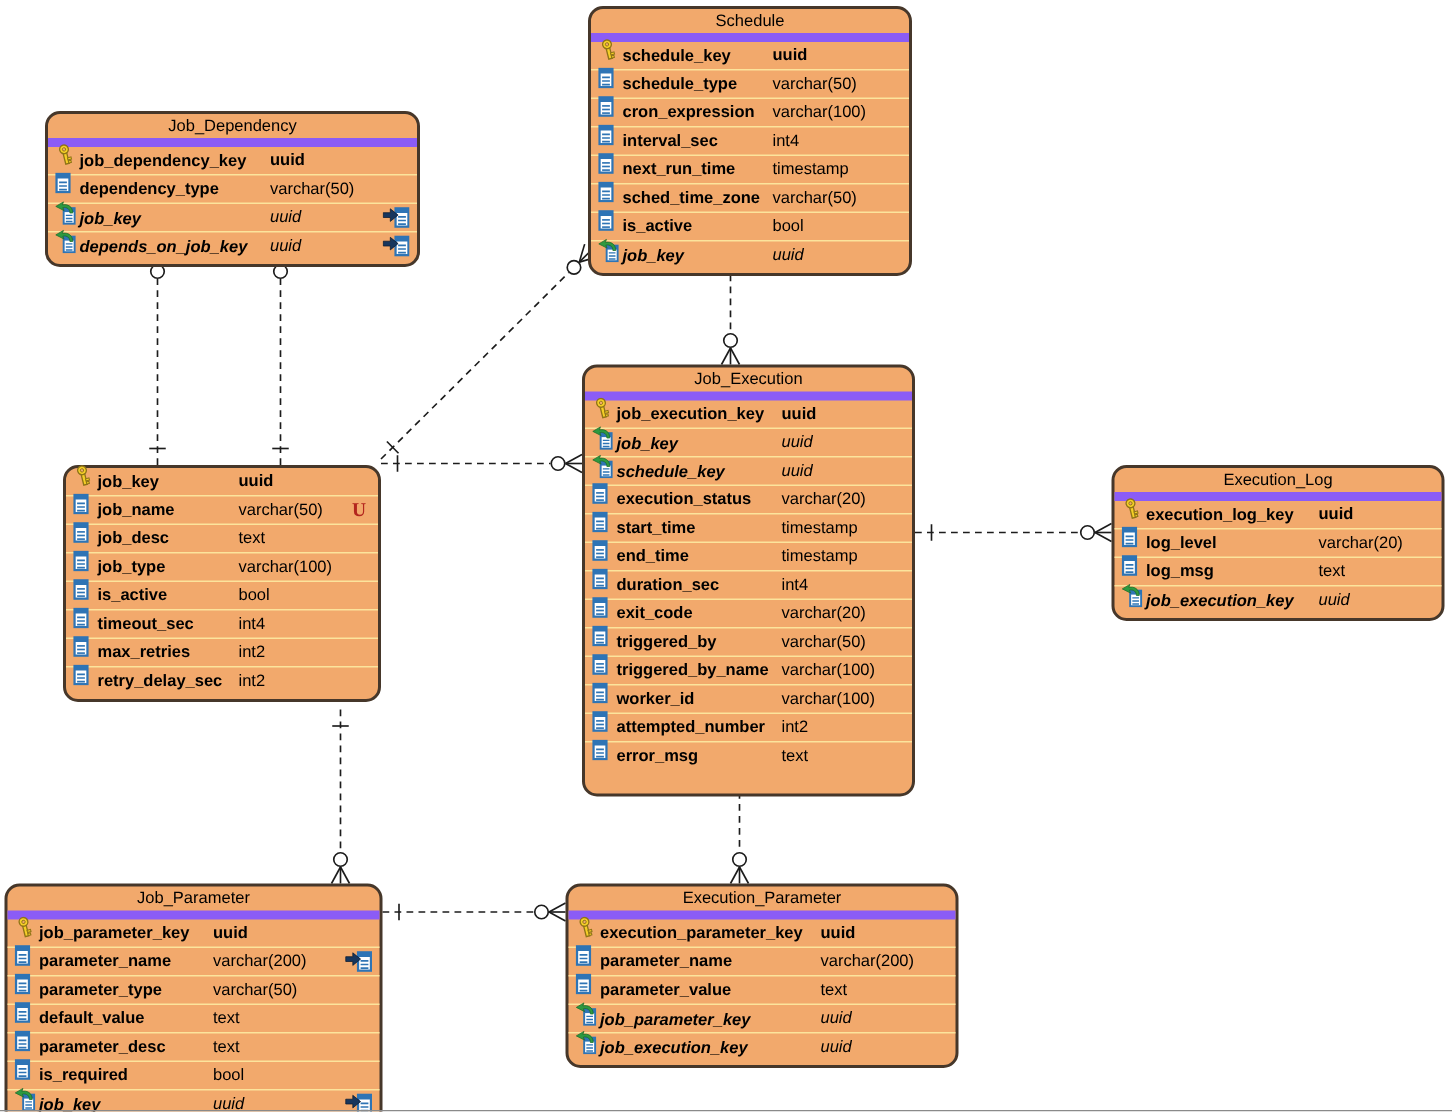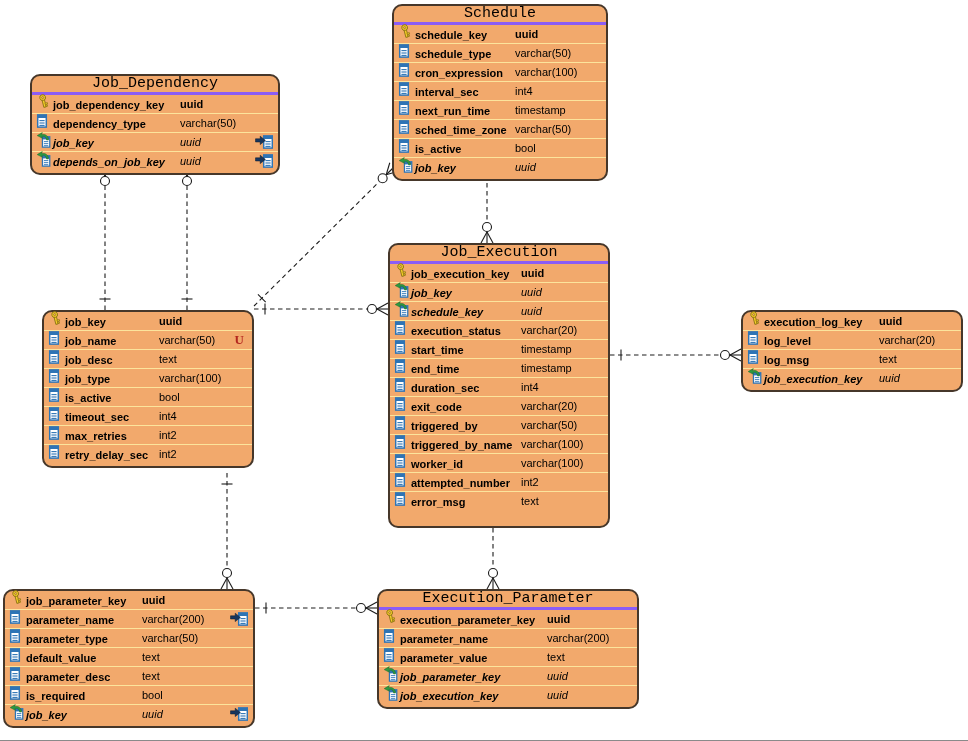--- a/index.html
+++ b/index.html
@@ -9,22 +9,22 @@
     overflow:hidden;
   }
   #canvas{position:absolute;inset:0;}
   #rel-layer{position:absolute;left:0;top:0;z-index:1;}
   #entities{position:absolute;left:0;top:0;z-index:2;}
   .entity{
     position:absolute;background:#F2A96C;border:2px solid #46372a;border-radius:10px;
     box-sizing:border-box;color:#000;
   }
   .entity-header{
-    height:16px;line-height:16px;text-align:center;font-size:15px;
-    border-bottom:3px solid #8b5cf6;overflow:hidden;white-space:nowrap;font-family:Liberation Mono, monospace;
+    height:16px;line-height:16px;text-align:center;font-size:11px;
+    border-bottom:6px solid #8b5cf6;overflow:hidden;white-space:nowrap;
   }
   .field-row{
     position:relative;height:18px;line-height:18px;font-size:11px;
     padding-left:4px;white-space:nowrap;overflow:visible;
   }
   .field-row.sep{border-top:1px solid #FCE49C;}
   .field-row.pk .f-name,.field-row.pk .f-type{font-weight:bold;}
   .field-row.fk .f-name,.field-row.fk .f-type{font-style:italic;}
   .f-icon{display:inline-block;width:17px;vertical-align:middle;margin-top:-2px;}
   .f-name{vertical-align:middle;font-weight:bold;}
@@ -392,20 +392,21 @@
             </svg></span><span class="f-name">attempted_number</span><span class="f-type" style="left: 131px;">int2</span></div>
         <div class="field-row sep"><span class="f-icon"><svg width="12" height="14" viewBox="0 0 12 14">
               <rect x="1.7" y="0.9" width="8.6" height="12.2" fill="#ffffff" stroke="#2E74B5" stroke-width="1.5"></rect>
               <rect x="1.7" y="0.9" width="8.6" height="3.1" fill="#2E74B5"></rect>
               <line x1="3.4" y1="6.6" x2="8.6" y2="6.6" stroke="#2E74B5" stroke-width="1.1"></line>
               <line x1="3.4" y1="9.0" x2="8.6" y2="9.0" stroke="#2E74B5" stroke-width="1.1"></line>
               <line x1="3.4" y1="11.4" x2="8.6" y2="11.4" stroke="#2E74B5" stroke-width="1.1"></line>
             </svg></span><span class="f-name">error_msg</span><span class="f-type" style="left: 131px;">text</span></div>
       </div>
       <div class="entity" style="left: 741px; top: 310px; width: 222px; padding-bottom: 3px;">
+        <div class="entity-header">Execution_Log</div>
         <div class="field-row pk"><span class="f-icon"><svg width="15" height="15" viewBox="0 0 15 15">
               <g transform="rotate(-14 7 7)">
                 <rect x="6.3" y="5.2" width="2.4" height="8.2" fill="#F5CF27" stroke="#8F7417" stroke-width="0.9"></rect>
                 <rect x="8.4" y="9.6" width="2.4" height="1.5" fill="#F5CF27" stroke="#8F7417" stroke-width="0.7"></rect>
                 <rect x="8.4" y="11.8" width="1.8" height="1.4" fill="#F5CF27" stroke="#8F7417" stroke-width="0.7"></rect>
                 <circle cx="7.5" cy="3.6" r="2.9" fill="#F5CF27" stroke="#8F7417" stroke-width="0.9"></circle>
                 <circle cx="7.5" cy="3.6" r="1.1" fill="#F2A96C" stroke="#8F7417" stroke-width="0.6"></circle>
               </g>
             </svg></span><span class="f-name">execution_log_key</span><span class="f-type" style="left: 136px;">uuid</span></div>
         <div class="field-row sep"><span class="f-icon"><svg width="12" height="14" viewBox="0 0 12 14">
@@ -427,20 +428,21 @@
                 <rect x="1.7" y="0.9" width="8.6" height="12.2" fill="#ffffff" stroke="#2E74B5" stroke-width="1.5"></rect>
                 <rect x="1.7" y="0.9" width="8.6" height="3.1" fill="#2E74B5"></rect>
                 <line x1="3.4" y1="6.6" x2="8.6" y2="6.6" stroke="#2E74B5" stroke-width="1.1"></line>
                 <line x1="3.4" y1="9.0" x2="8.6" y2="9.0" stroke="#2E74B5" stroke-width="1.1"></line>
                 <line x1="3.4" y1="11.4" x2="8.6" y2="11.4" stroke="#2E74B5" stroke-width="1.1"></line>
               </g>
               <path d="M12.5,8 C12.5,3.6 9,1.8 5.6,2.6 L6.3,0.6 L1.2,3.6 L6.7,6.4 L5.9,4.4 C8.7,3.9 10.6,5.4 10.6,8 Z" fill="#2E9940" stroke="#1B6B2A" stroke-width="0.5"></path>
             </svg></span><span class="f-name">job_execution_key</span><span class="f-type" style="left: 136px;">uuid</span></div>
       </div>
       <div class="entity" style="left: 3px; top: 589px; width: 252px; padding-bottom: 3px;">
+        <div class="entity-header">Job_Parameter</div>
         <div class="field-row pk"><span class="f-icon"><svg width="15" height="15" viewBox="0 0 15 15">
               <g transform="rotate(-14 7 7)">
                 <rect x="6.3" y="5.2" width="2.4" height="8.2" fill="#F5CF27" stroke="#8F7417" stroke-width="0.9"></rect>
                 <rect x="8.4" y="9.6" width="2.4" height="1.5" fill="#F5CF27" stroke="#8F7417" stroke-width="0.7"></rect>
                 <rect x="8.4" y="11.8" width="1.8" height="1.4" fill="#F5CF27" stroke="#8F7417" stroke-width="0.7"></rect>
                 <circle cx="7.5" cy="3.6" r="2.9" fill="#F5CF27" stroke="#8F7417" stroke-width="0.9"></circle>
                 <circle cx="7.5" cy="3.6" r="1.1" fill="#F2A96C" stroke="#8F7417" stroke-width="0.6"></circle>
               </g>
             </svg></span><span class="f-name">job_parameter_key</span><span class="f-type" style="left: 137px;">uuid</span></div>
         <div class="field-row sep"><span class="f-icon"><svg width="12" height="14" viewBox="0 0 12 14">

